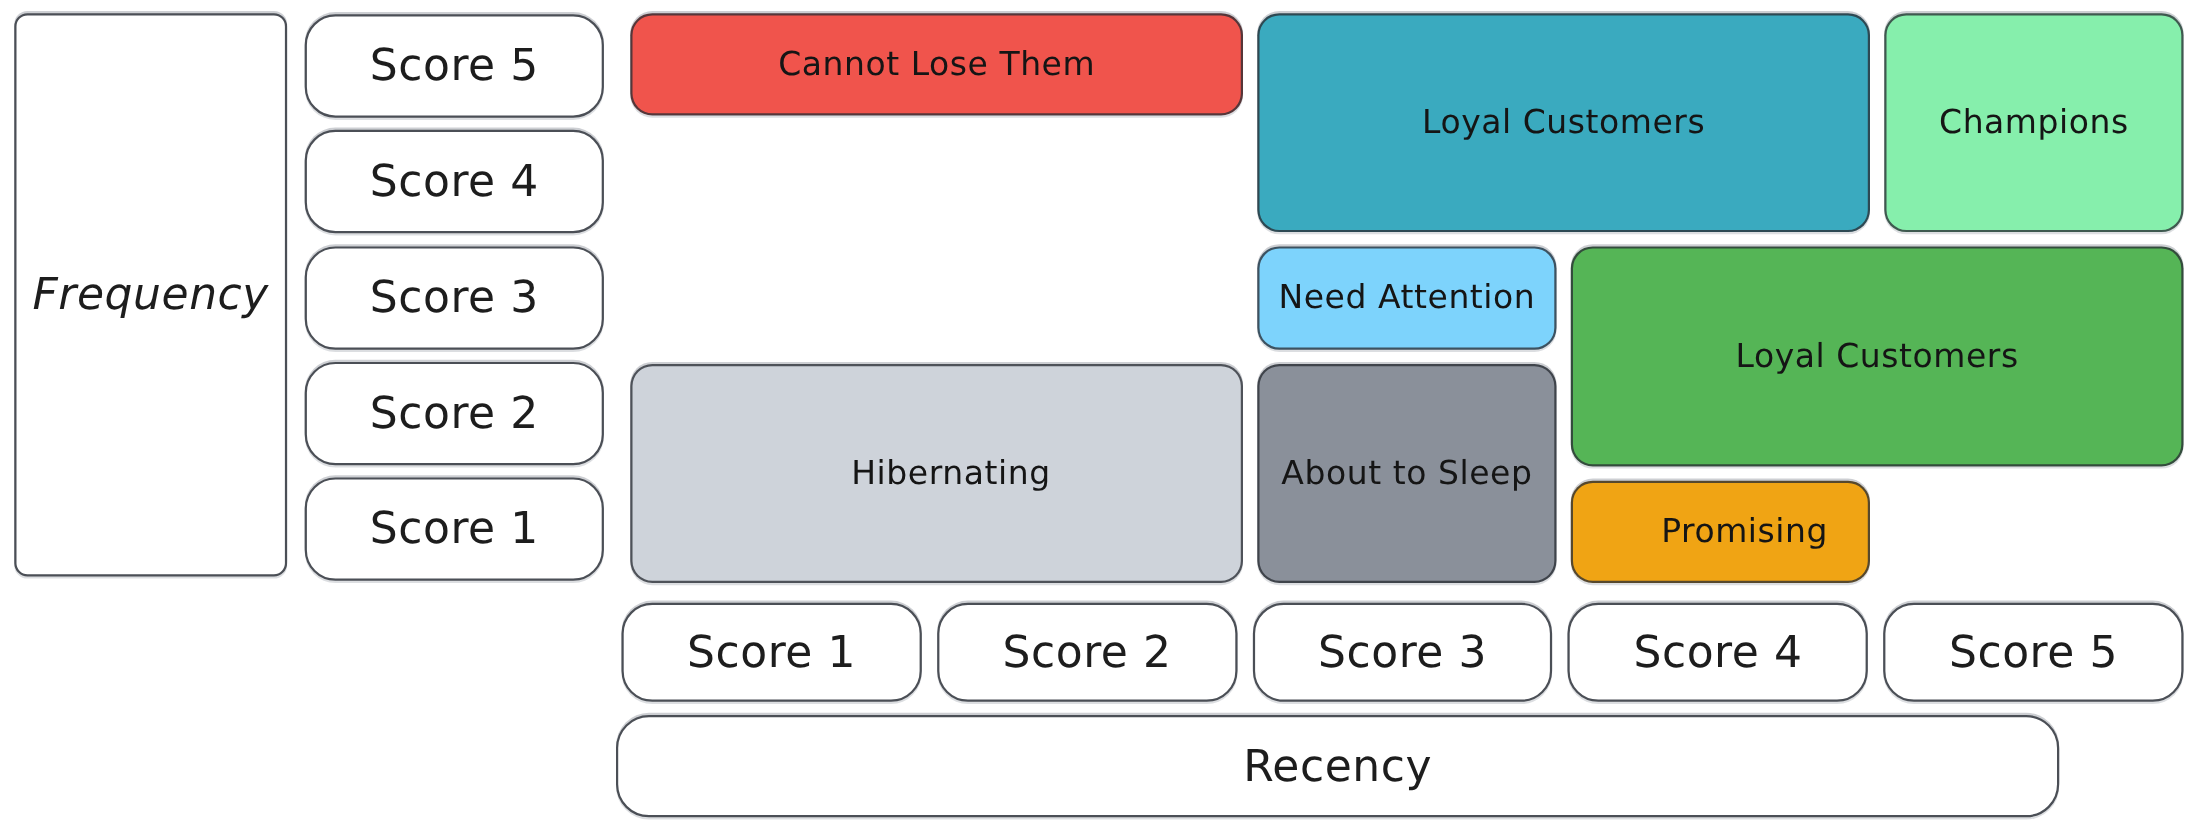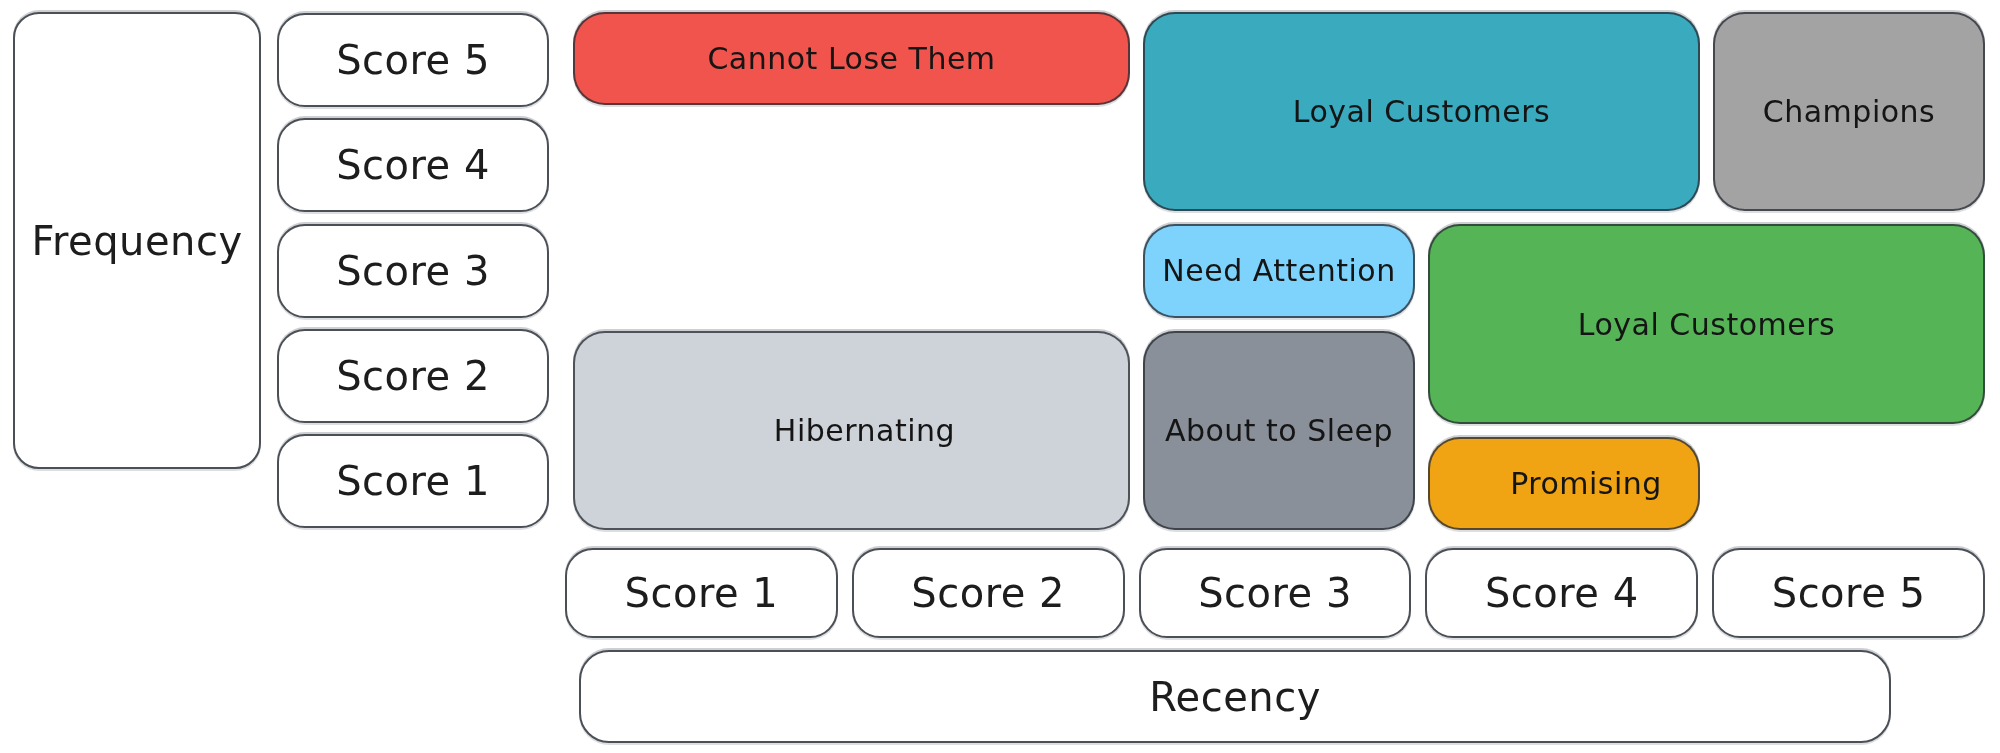--- a/index.html
+++ b/index.html
@@ -20,54 +20,55 @@
     display: flex;
     align-items: center;
     justify-content: center;
     font-size: 40px;
     letter-spacing: 0.5px;
     color: #1d1d1d;
     box-shadow: 0 -2px 0 rgba(130,136,146,0.40), 0 2px 0 rgba(130,136,146,0.28);
   }
   #frequency-label {
     position: absolute; left: 13px; top: 12px;
-    width: 248px; height: 457px;
-    border-radius: 26px;
+    width: 248px; height: 512px;
+    border-radius: 12px;
+    font-style: italic;
   }
   #freq-scores {
     position: absolute; left: 277px; top: 13px;
     width: 272px; height: 515px;
     display: flex; flex-direction: column; justify-content: space-between;
   }
   #freq-scores .box { height: 94px; }
   #segments-grid {
     position: absolute; left: 573px; top: 12px;
     width: 1412px; height: 518px;
     display: grid;
     grid-template-columns: repeat(5, 1fr);
     grid-template-rows: repeat(5, 1fr);
     gap: 13px;
   }
   .segment {
     box-sizing: border-box;
     border: 2.5px solid rgba(42,46,52,0.78);
-    border-radius: 32px;
+    border-radius: 20px;
     display: flex; align-items: center; justify-content: center;
     font-size: 30px;
     letter-spacing: 0.5px;
     color: #151515;
     box-shadow: 0 -2px 0 rgba(130,136,146,0.40), 0 2px 0 rgba(130,136,146,0.28);
   }
   #recency-scores {
     position: absolute; left: 565px; top: 548px;
     width: 1420px; height: 90px;
     display: grid; grid-template-columns: repeat(5, 1fr); gap: 14px;
   }
   #recency-label {
-    position: absolute; left: 579px; top: 650px;
+    position: absolute; left: 560px; top: 650px;
     width: 1312px; height: 93px;
     border-radius: 30px;
   }
 </style>
 </head>
 <body>
 
 <div id="canvas">
 
   <div class="box" id="frequency-label">Frequency</div>
@@ -77,21 +78,21 @@
       <div class="box">Score 4</div>
       <div class="box">Score 3</div>
       <div class="box">Score 2</div>
       <div class="box">Score 1</div>
     </div>
 
   <div id="segments-grid">
       <div class="segment" style="background: rgb(240, 84, 76); grid-area: 1 / 1 / span 1 / span 2;">Cannot Lose Them</div>
       <div class="segment" style="background: rgb(206, 211, 218); grid-area: 4 / 1 / span 2 / span 2; padding-left: 26px;">Hibernating</div>
       <div class="segment" style="background: rgb(58, 170, 191); grid-area: 1 / 3 / span 2 / span 2;">Loyal Customers</div>
-      <div class="segment" style="background: #a3a3a3; grid-area: 1 / 5 / span 2 / span 1;">Champions</div>
+      <div class="segment" style="background: #86efac; grid-area: 1 / 5 / span 2 / span 1;">Champions</div>
       <div class="segment" style="background: #7dd3fc; grid-area: 3 / 3 / span 1 / span 1;">Need Attention</div>
       <div class="segment" style="background: rgb(85, 181, 86); grid-area: 3 / 4 / span 2 / span 2;">Loyal Customers</div>
       <div class="segment" style="background: rgb(138, 144, 154); grid-area: 4 / 3 / span 2 / span 1;">About to Sleep</div>
       <div class="segment" style="background: rgb(240, 164, 20); grid-area: 5 / 4 / span 1 / span 1; padding-left: 44px;">Promising</div>
     </div>
 
   <div id="recency-scores">
       <div class="box">Score 1</div>
       <div class="box">Score 2</div>
       <div class="box">Score 3</div>

